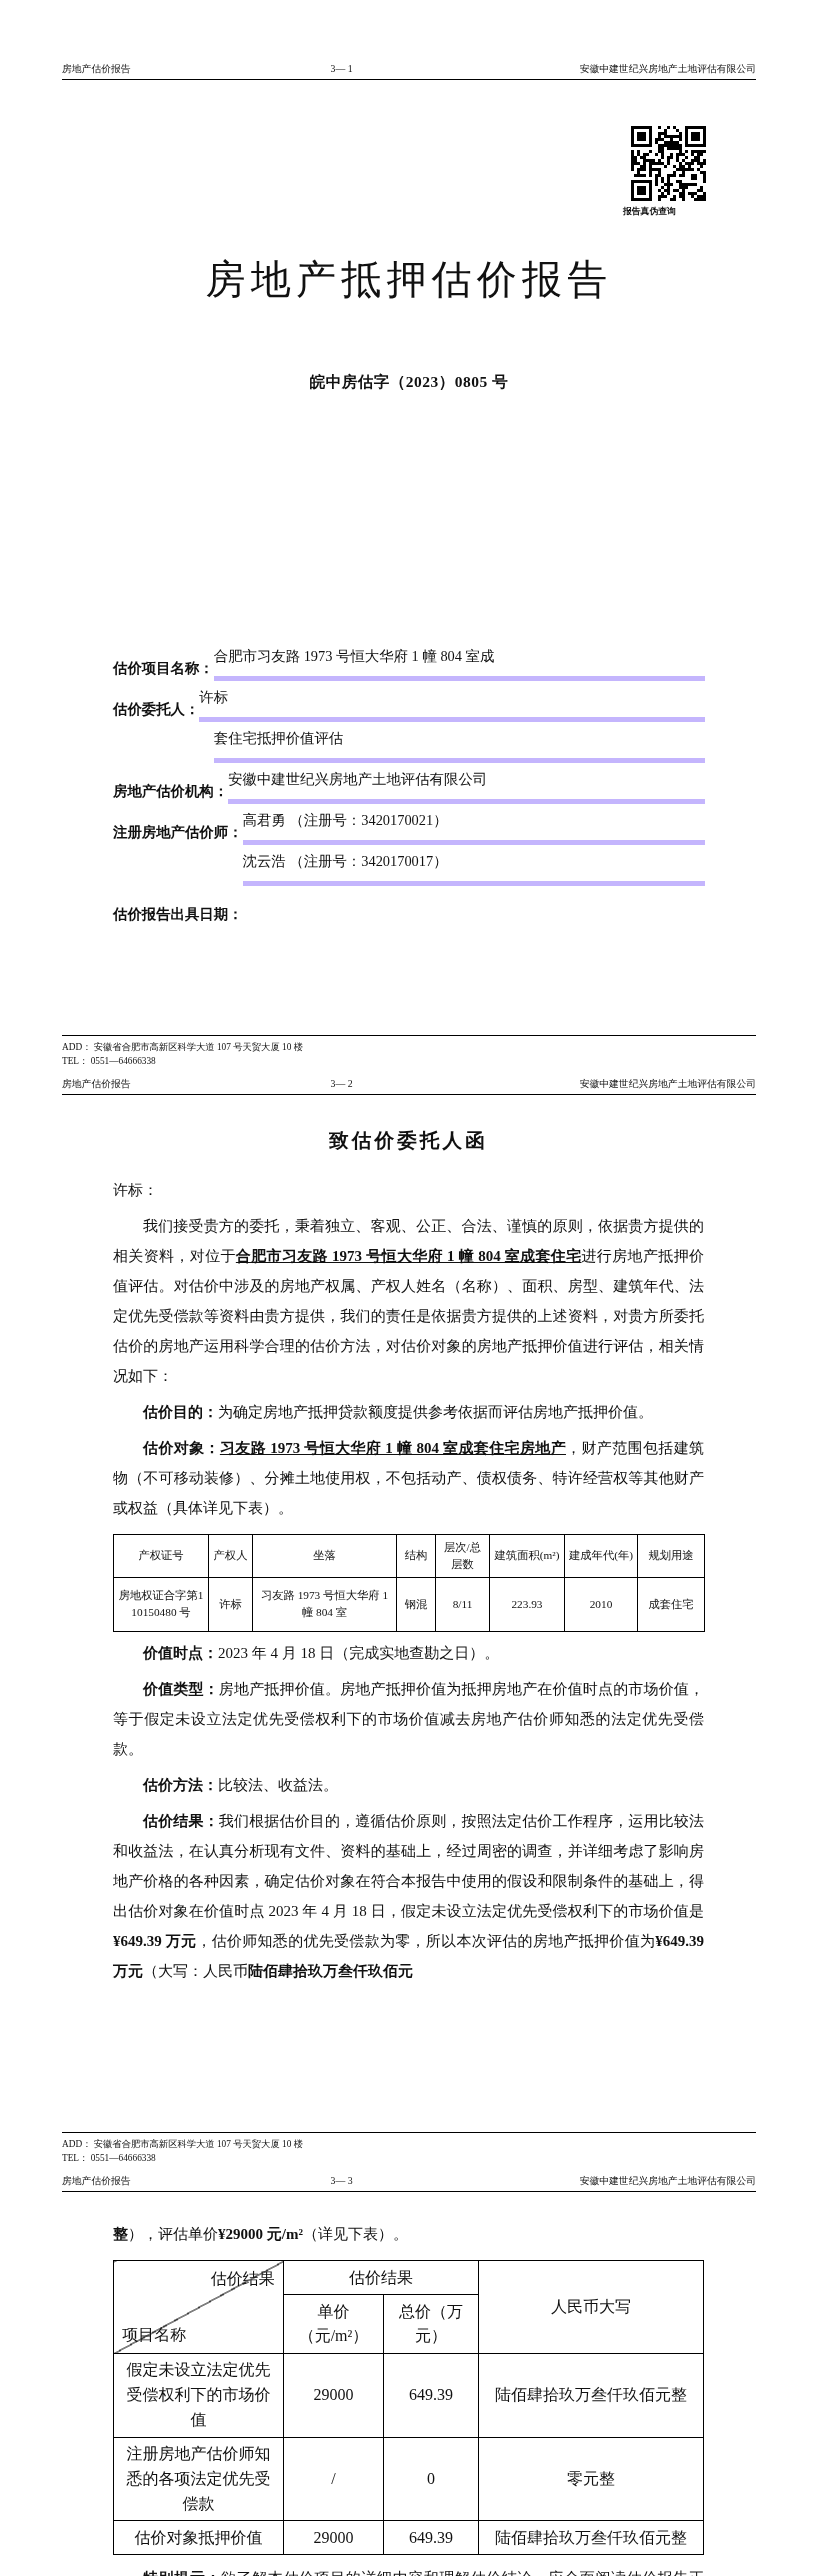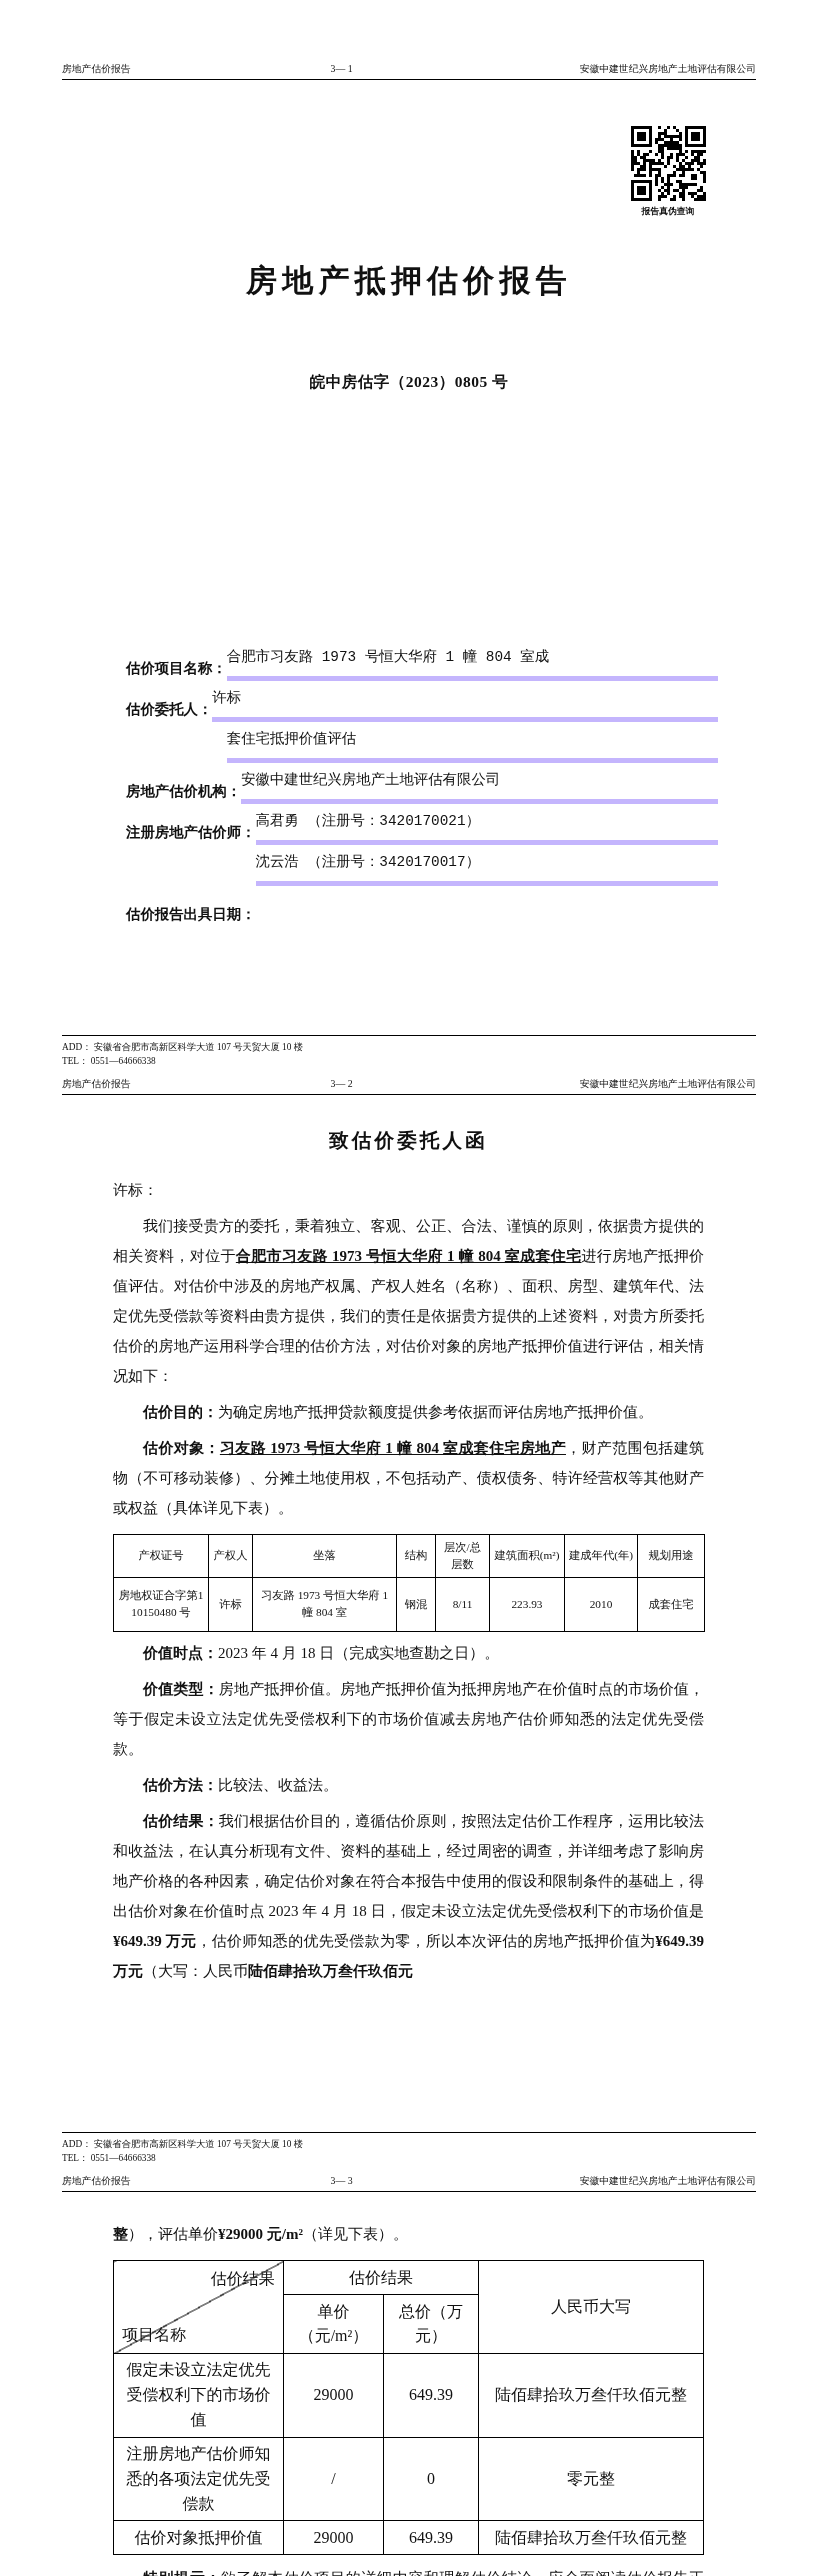--- a/index.html
+++ b/index.html
@@ -17,27 +17,27 @@
   .hdr .h-mid   { flex:0.9; text-align:center; }
   .hdr .h-right { flex:1.7; text-align:right; }
   
   .ftr {
     position:absolute; left:62px; right:62px; border-top:1px solid #000;
     padding-top:3.6px; font-size:9.3px; line-height:1.55;
   }
   
   #qr { position:absolute; top:126px; left:631px; width:75px; height:75px; }
   #qr svg { display:block; background:#fff; }
-  #qrcap { position:absolute; top:206px; left:623px; width:90px; text-align:center;
+  #qrcap { position:absolute; top:206px; left:623px; width:90px; text-align:left;
            font-size:8.8px; font-weight:700; }
-  #title { position:absolute; top:260px; left:0; width:100%; text-align:center;
-           font-size:31px; font-weight:700; letter-spacing:5.2px; }
+  #title { position:absolute; top:252px; left:0; width:100%; text-align:center;
+           font-size:40px; font-weight:400; letter-spacing:5.2px; }
   #docno { position:absolute; top:372px; left:0; width:100%; text-align:center;
            font-size:15.5px; font-weight:700; letter-spacing:0.5px; }
-  #form  { position:absolute; top:640px; left:126px; width:592px;font-family:Liberation Mono, monospace; }
+  #form  { position:absolute; top:640px; left:113px; width:592px; }
   .frow  { display:flex; align-items:flex-end; height:41px; font-size:14.4px; }
   .flabel{ font-weight:700; white-space:nowrap; padding-bottom:2.6px; }
   .flabel.sp { visibility:hidden; }
   .fval  { flex:1; border-bottom:5px solid #c4b5fd; text-align:left; padding-bottom:10px;
            white-space:nowrap; }
   
   .pagec { position:absolute; left:113px; width:591px; font-size:15px; line-height:2;
            text-align:justify; }
   #p2c { top:1113px; } 
   #p3c { top:2213px; height:1041px; }

